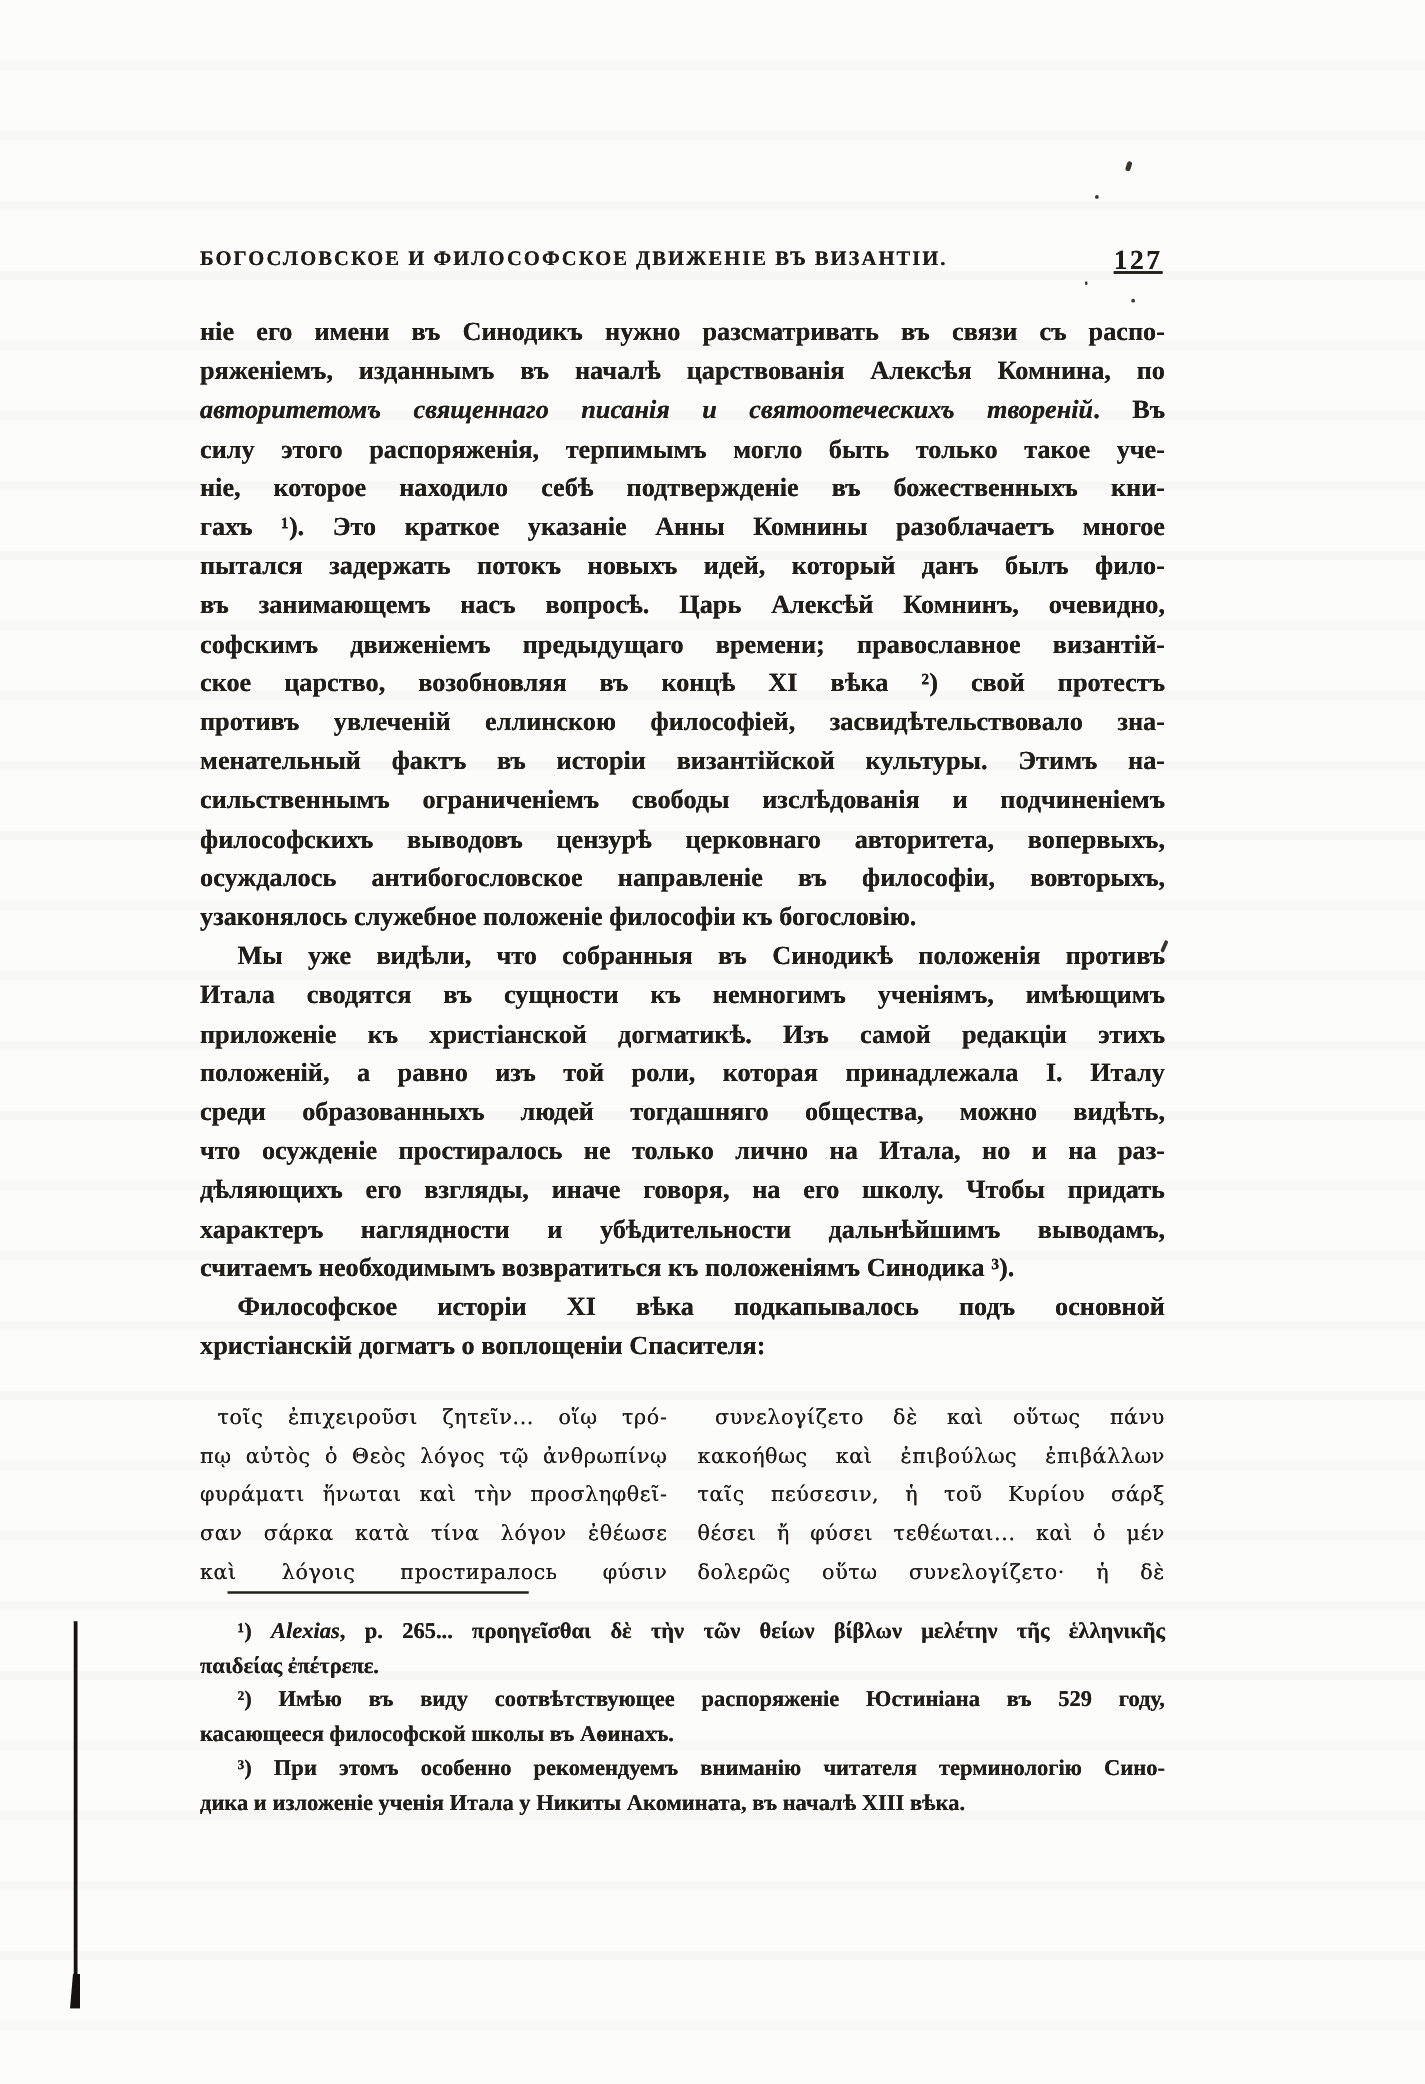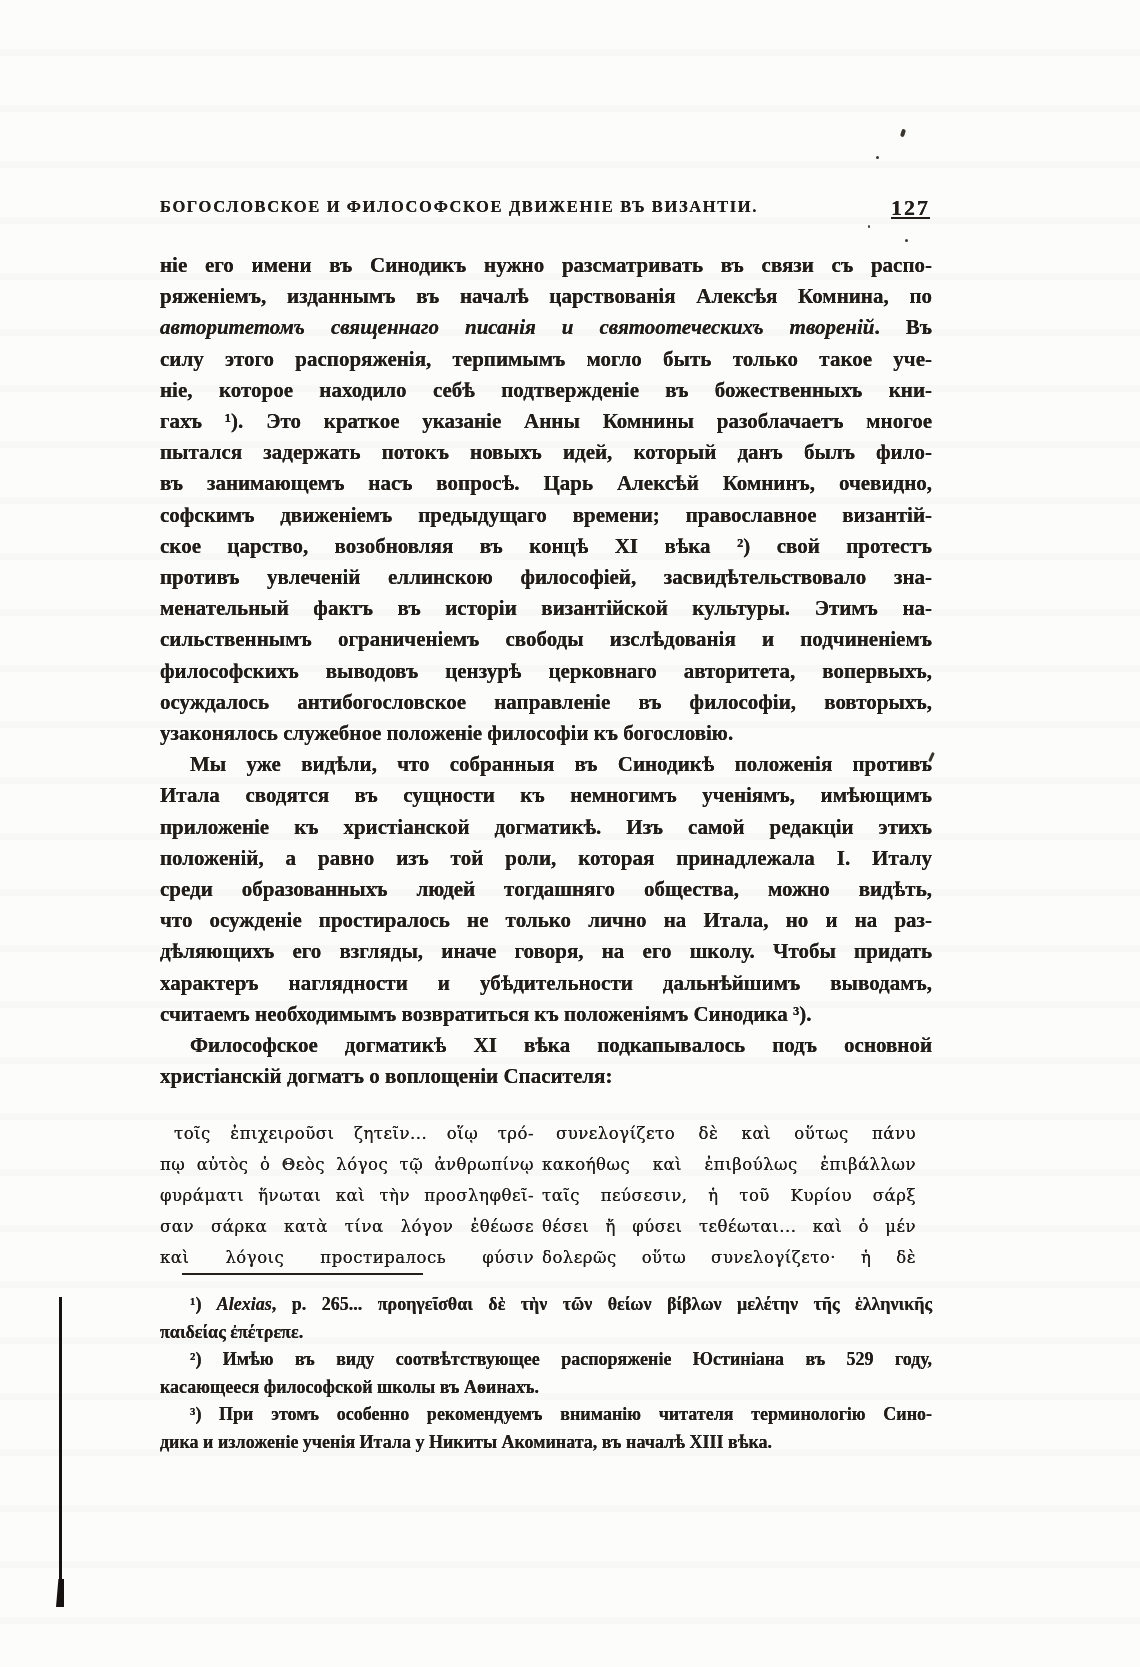--- a/index.html
+++ b/index.html
@@ -34,21 +34,21 @@
     position:absolute;top:250px;left:0;width:772px;
     font-size:21px;font-weight:bold;line-height:31.2px;
     text-shadow:0 0 .35px currentColor;
   }
   .tline{text-align:justify;text-align-last:justify;}
   .tline.tlast{text-align-last:left;}
   .tline.tindent{text-indent:30px;}
   .it{font-style:italic;font-weight:bold;}
   .greek{
     position:absolute;top:1118px;left:0;width:772px;
-    display:flex;gap:8px;
+    display:flex;gap:24px;
     font-family:"DejaVu Serif",serif;font-weight:normal;
     font-size:16.5px;line-height:31px;letter-spacing:.5px;
     text-shadow:0 0 .3px currentColor;
   }
   .gcol{width:374px;}
   .greek .tline{text-align:justify;text-align-last:justify;}
   .greek .tline.tlast{text-align-last:justify;}
   .greek .tline.tindent{text-indent:14px;}
   .fnsep{
     position:absolute;top:1273px;left:22px;width:241px;height:2px;
@@ -111,21 +111,21 @@
         <div class="tline"><span>Итала сводятся въ сущности къ немногимъ ученіямъ, имѣющимъ</span></div>
         <div class="tline"><span>приложеніе къ христіанской догматикѣ. Изъ самой редакціи этихъ</span></div>
         <div class="tline"><span>положеній, а равно изъ той роли, которая принадлежала І. Италу</span></div>
         <div class="tline"><span>среди образованныхъ людей тогдашняго общества, можно видѣть,</span></div>
         <div class="tline"><span>что осужденіе простиралось не только лично на Итала, но и на раз-</span></div>
         <div class="tline"><span>дѣляющихъ его взгляды, иначе говоря, на его школу. Чтобы придать</span></div>
         <div class="tline"><span>характеръ наглядности и убѣдительности дальнѣйшимъ выводамъ,</span></div>
         <div class="tline tlast"><span>считаемъ необходимымъ возвратиться къ положеніямъ Синодика ³).</span></div>
       </div>
       <div>
-        <div class="tline tindent"><span>Философское догматикѣ XI вѣка подкапывалось подъ основной</span></div>
+        <div class="tline tindent"><span>Философское исторіи XI вѣка подкапывалось подъ основной</span></div>
         <div class="tline tlast"><span>христіанскій догматъ о воплощеніи Спасителя:</span></div>
       </div>
     </div>
 
   <div class="greek">
     <div class="gcol">
         <div class="tline tindent"><span>τοῖς ἐπιχειροῦσι ζητεῖν... οἵῳ τρό-</span></div>
         <div class="tline"><span>πῳ αὐτὸς ὁ Θεὸς λόγος τῷ ἀνθρωπίνῳ</span></div>
         <div class="tline"><span>φυράματι ἥνωται καὶ τὴν προσληφθεῖ-</span></div>
         <div class="tline"><span>σαν σάρκα κατὰ τίνα λόγον ἐθέωσε</span></div>

